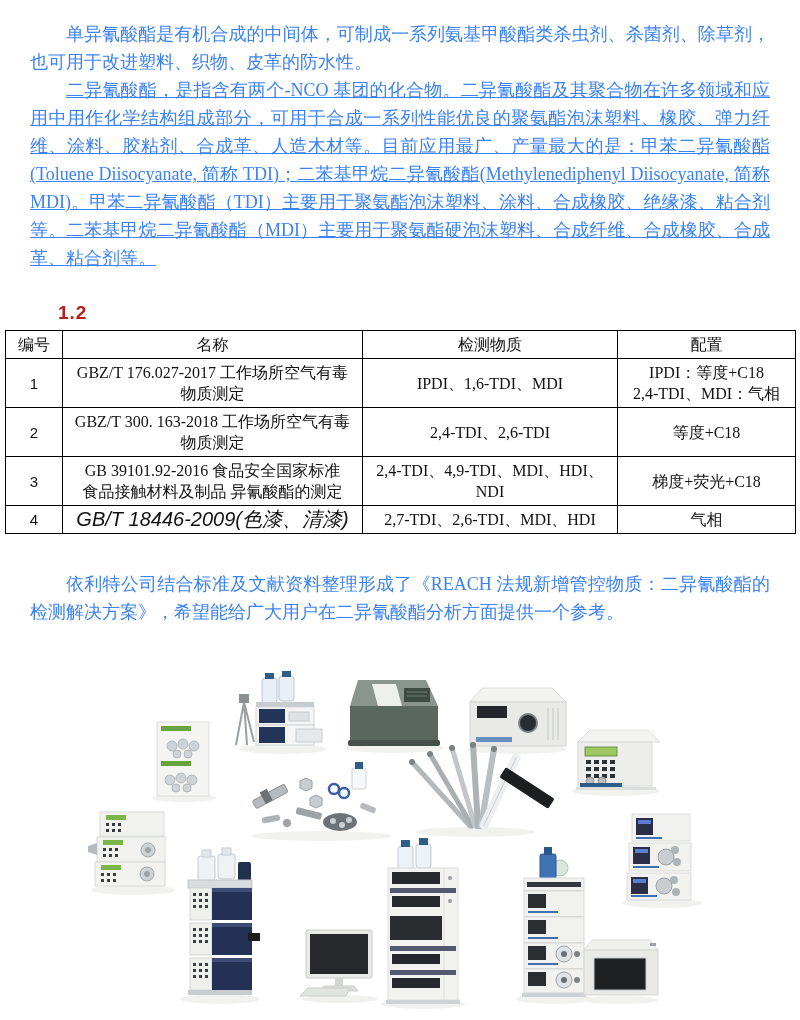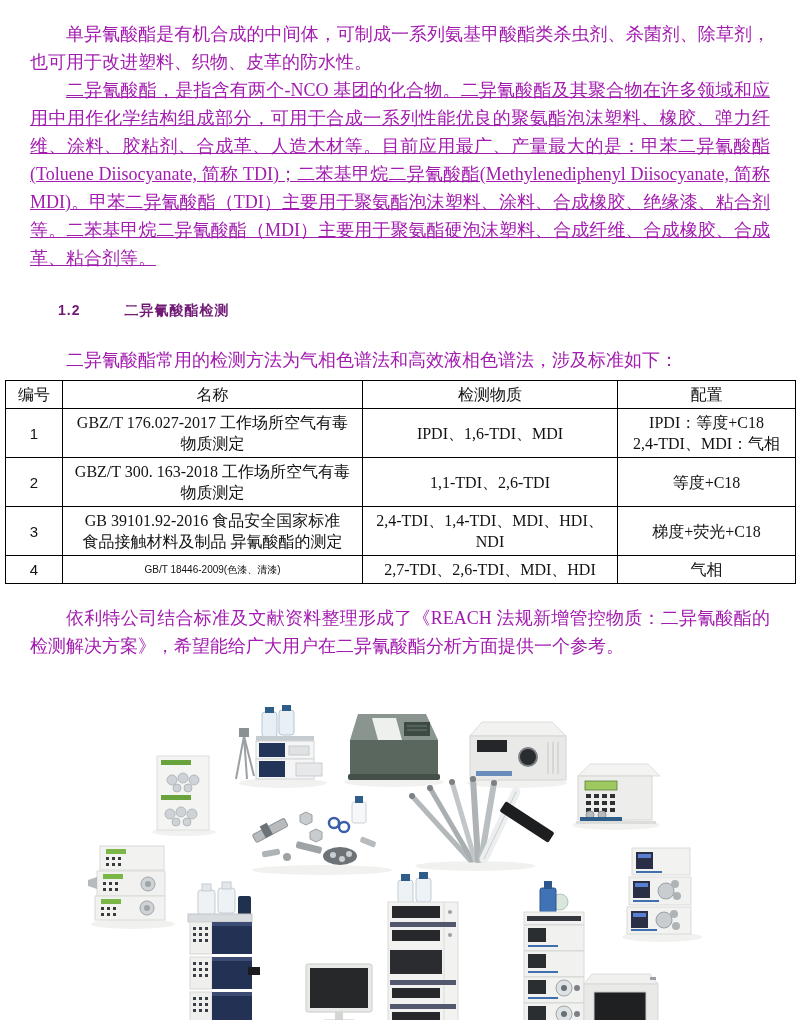--- a/index.html
+++ b/index.html
@@ -6,28 +6,28 @@
   html,body { background:#ffffff; }
   body {
     width:800px; height:1020px; overflow:hidden;
     font-family:"Liberation Serif","DejaVu Serif",serif;
     color:#121212;
   }
   .page { padding:20px 30px 0 30px; }
 
   p.body {
     font-size:18px; line-height:28px; text-align:justify;
-    text-indent:2em; color:#a21caf;
+    text-indent:2em; color:#3b82f6;
   }
   p.p2 { margin-top:0;text-decoration:underline; }
 
   h2.heading {
     margin:30px 0 0 28px;
     font-family:"Liberation Sans","DejaVu Sans",sans-serif;
-    font-size:14px; font-weight:bold; color:#701a75;
+    font-size:19px; font-weight:bold; color:#b91c1c;
     display:flex; align-items:baseline;
   }
   h2.heading .hnum { margin-right:44px; letter-spacing:1px; }
   h2.heading .htitle { letter-spacing:1px; }
 
   p.intro { margin-top:26px; }
 
   table.standards {
     border-collapse:collapse; table-layout:fixed;
     width:790px; margin:6px 0 0 -25px;
@@ -41,41 +41,39 @@
   table.standards th { font-weight:normal; font-size:16px; height:26px; }
   col.c-id   { width:57px; }
   col.c-name { width:300px; }
   col.c-sub  { width:255px; }
   col.c-cfg  { width:178px; }
   td.t-id { font-family:"Liberation Sans","DejaVu Sans",sans-serif; font-size:15px; }
   tr.r1 td { height:48px; }
   tr.r2 td { height:44px; }
   tr.r3 td { height:46px; }
   tr.r4 td { height:28px; }
-  td.sans { font-family:"Liberation Sans","DejaVu Sans",sans-serif; font-size:10px; }
-
-  p.closing { margin-top:20px; }
+  td.sans { font-family:"Liberation Sans","DejaVu Sans",sans-serif; font-size:20px;font-style:italic; }
+
+  p.closing { margin-top:36px; }
 
   .figure { margin:24px 0 0 -30px; width:800px; height:370px; position:relative; }
   .figure svg { display:block; }
 </style>
 </head>
 <body>
 
 <div class="page">
 
   <p class="body p1">单异氰酸酯是有机合成的中间体，可制成一系列氨基甲酸酯类杀虫剂、杀菌剂、除草剂，也可用于改进塑料、织物、皮革的防水性。</p>
   <p class="body p2">二异氰酸酯，是指含有两个-NCO 基团的化合物。二异氰酸酯及其聚合物在许多领域和应用中用作化学结构组成部分，可用于合成一系列性能优良的聚氨酯泡沫塑料、橡胶、弹力纤维、涂料、胶粘剂、合成革、人造木材等。目前应用最广、产量最大的是：甲苯二异氰酸酯(Toluene Diisocyanate, 简称 TDI)；二苯基甲烷二异氰酸酯(Methylenediphenyl Diisocyanate, 简称 MDI)。甲苯二异氰酸酯（TDI）主要用于聚氨酯泡沫塑料、涂料、合成橡胶、绝缘漆、粘合剂等。二苯基甲烷二异氰酸酯（MDI）主要用于聚氨酯硬泡沫塑料、合成纤维、合成橡胶、合成革、粘合剂等。</p>
 
   <h2 class="heading">
     <span class="hnum">1.2</span>
-    <span class="htitle">二异氰酸酯检测</span>
   </h2>
 
-  <p class="body intro">二异氰酸酯常用的检测方法为气相色谱法和高效液相色谱法，涉及标准如下：</p>
 
   <table class="standards">
     <colgroup>
       <col class="c-id">
         <col class="c-name">
         <col class="c-sub">
         <col class="c-cfg">
     </colgroup>
     <thead>
       <tr>
@@ -91,28 +89,28 @@
         <td>GBZ/T 176.027-2017  工作场所空气有毒
 物质测定</td>
         <td>IPDI、1,6-TDI、MDI</td>
         <td>IPDI：等度+C18
 2,4-TDI、MDI：气相</td>
       </tr>
       <tr class="r2">
         <td class="t-id">2</td>
         <td>GBZ/T 300. 163-2018  工作场所空气有毒
 物质测定</td>
-        <td>1,1-TDI、2,6-TDI</td>
+        <td>2,4-TDI、2,6-TDI</td>
         <td>等度+C18</td>
       </tr>
       <tr class="r3">
         <td class="t-id">3</td>
         <td>GB 39101.92-2016  食品安全国家标准
 食品接触材料及制品  异氰酸酯的测定</td>
-        <td>2,4-TDI、1,4-TDI、MDI、HDI、
+        <td>2,4-TDI、4,9-TDI、MDI、HDI、
 NDI</td>
         <td>梯度+荧光+C18</td>
       </tr>
       <tr class="r4">
         <td class="t-id">4</td>
         <td class="sans">GB/T 18446-2009(色漆、清漆)</td>
         <td>2,7-TDI、2,6-TDI、MDI、HDI</td>
         <td>气相</td>
       </tr>
     </tbody>

